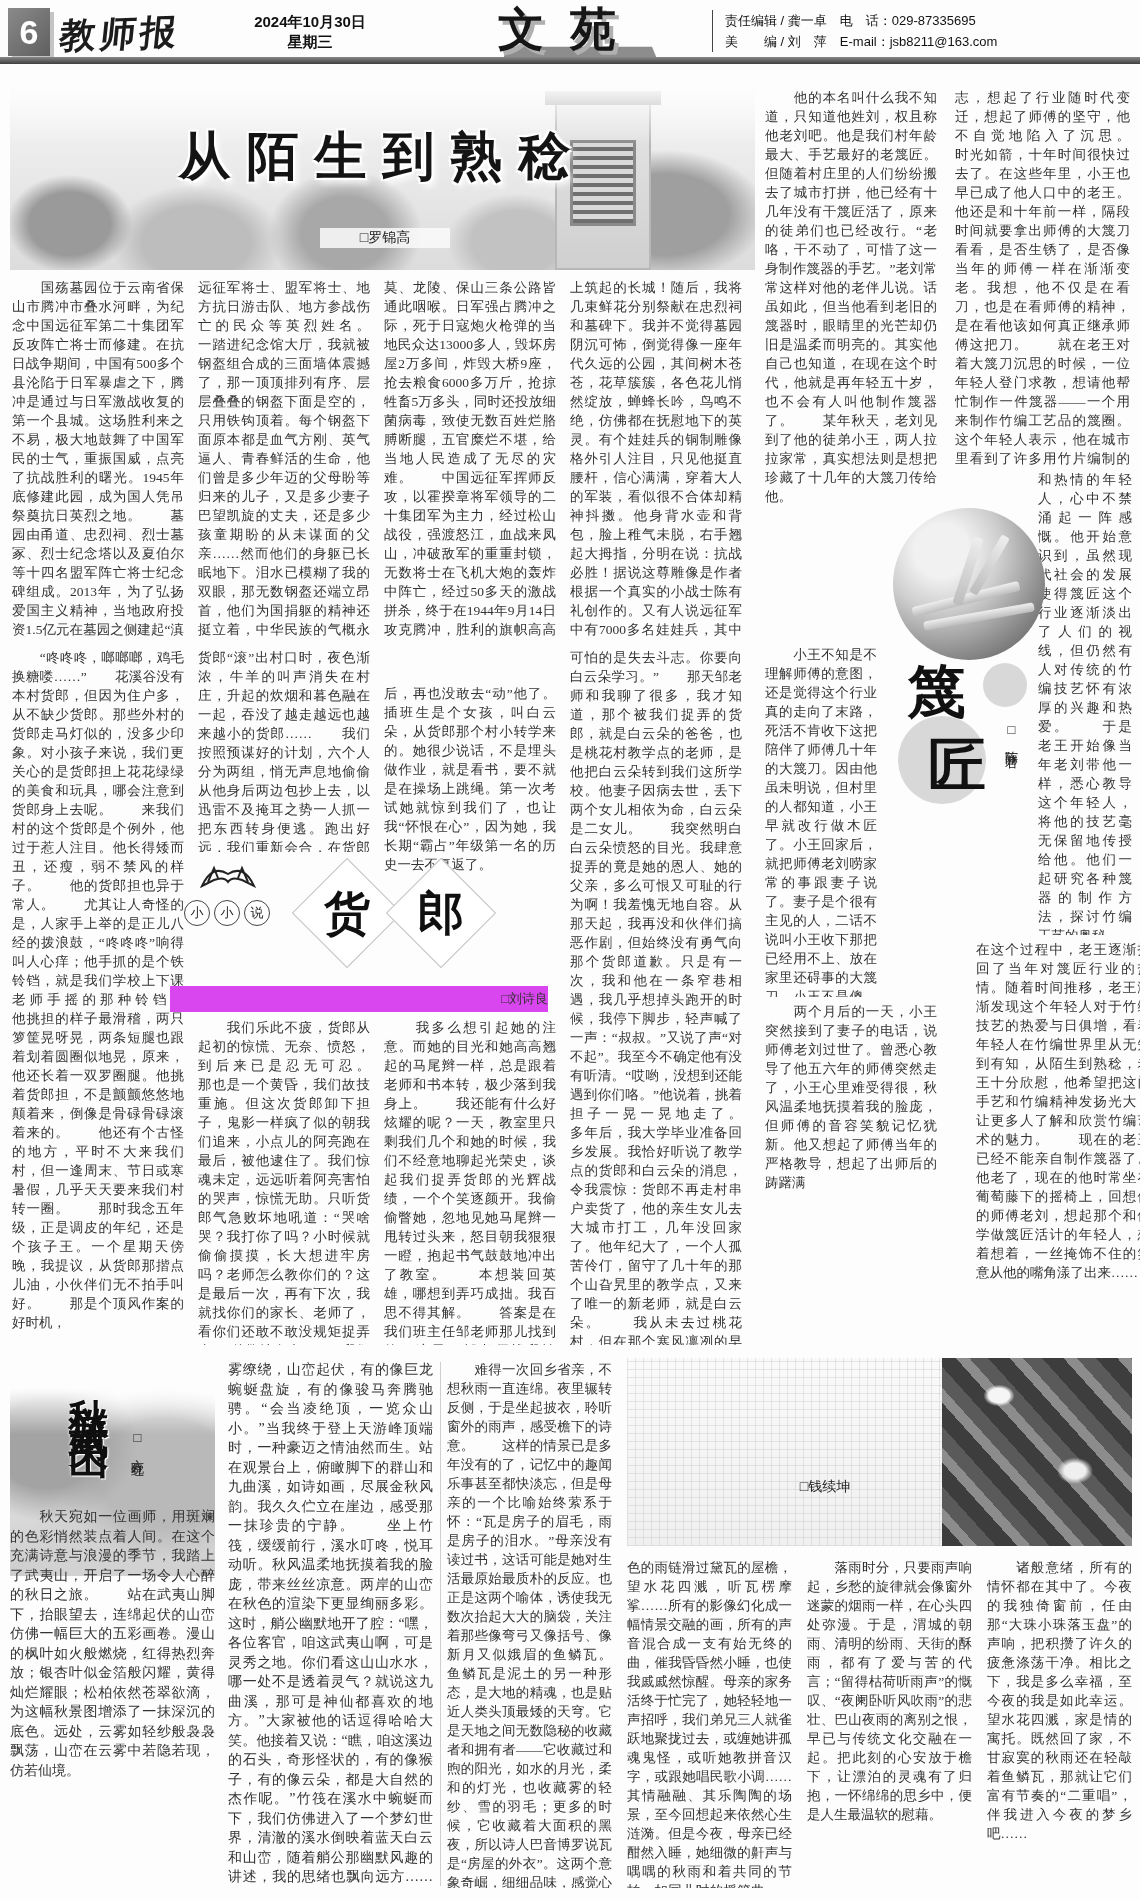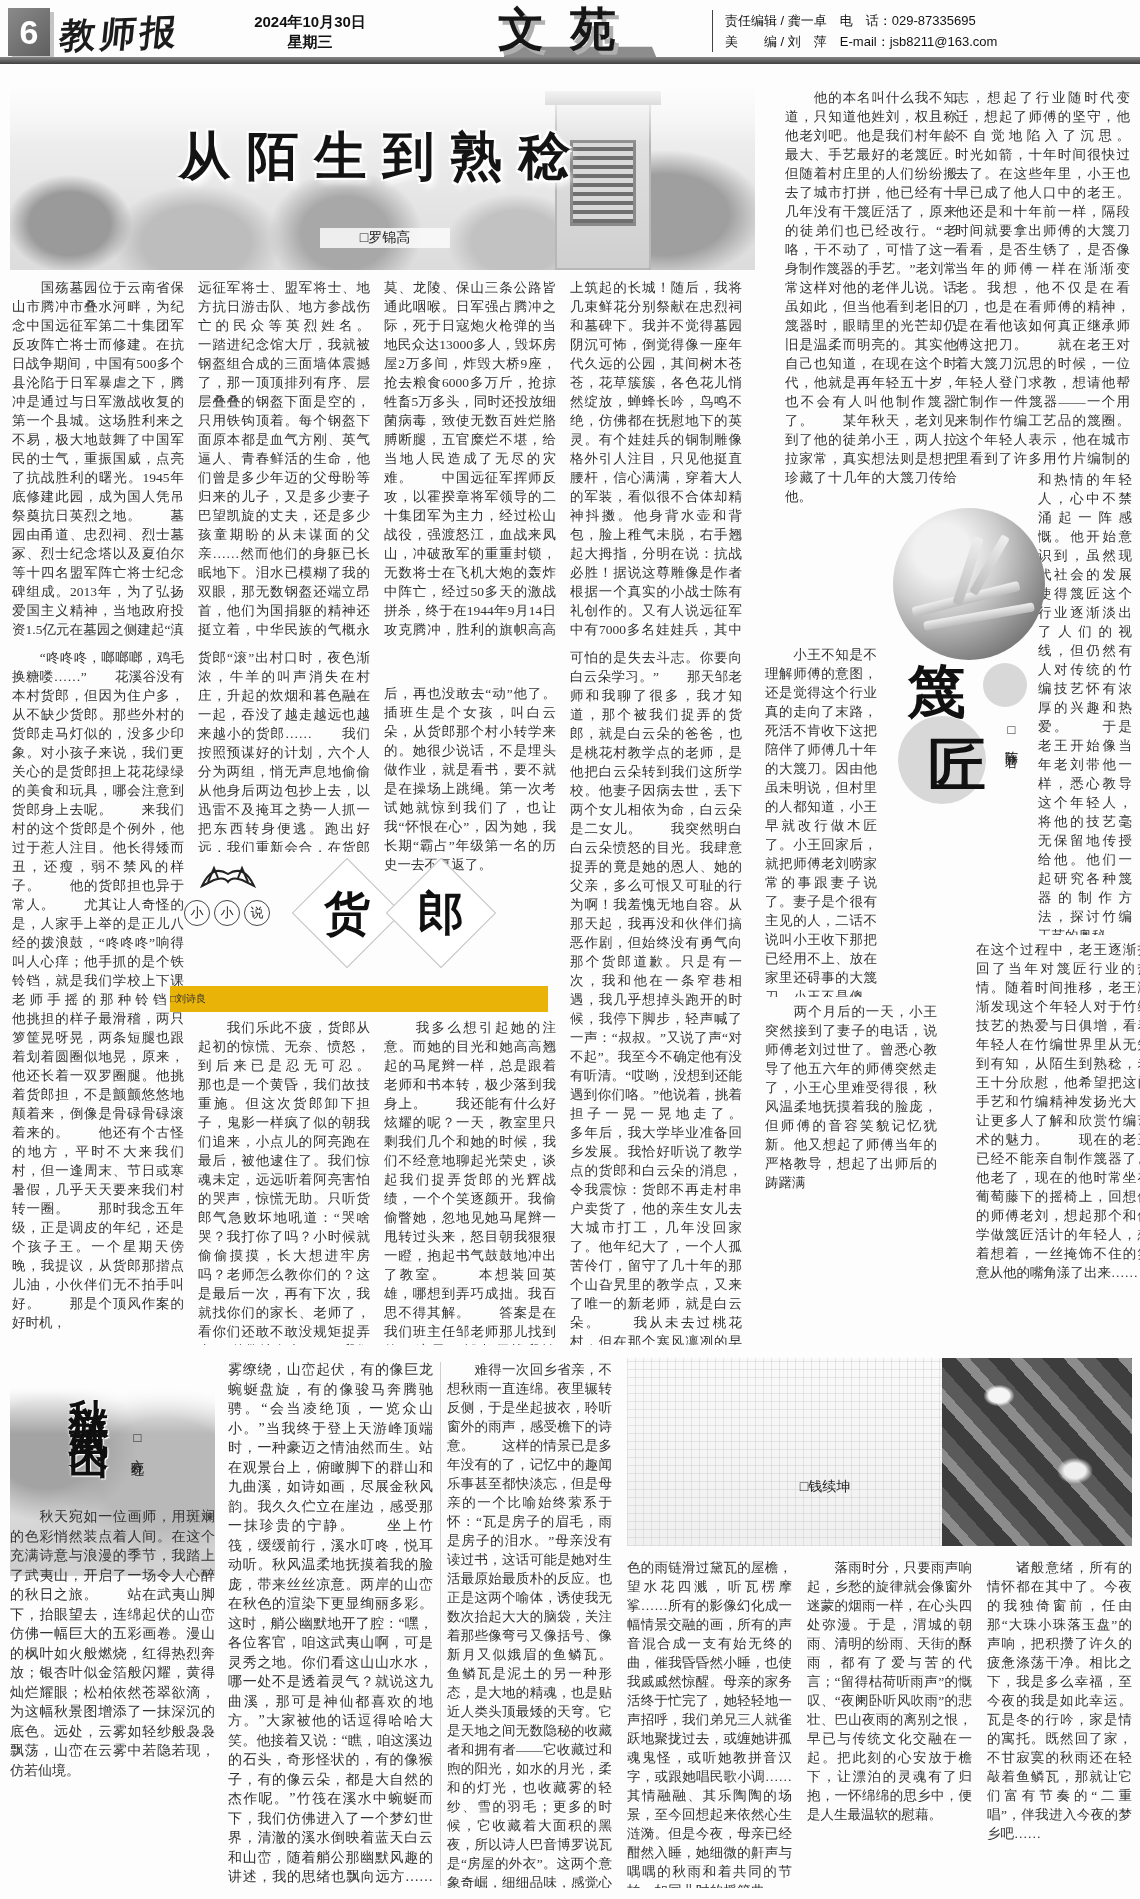--- a/index.html
+++ b/index.html
@@ -45,21 +45,21 @@
      font-size:14px;line-height:20px;color:#222;}
   
   .mj-circle{position:absolute;left:893px;top:508px;width:152px;height:152px;border-radius:50%;overflow:hidden;
     background:radial-gradient(circle at 32% 28%,#f1f1f1 0 18%,#cdcdcd 40%,#8f8f8f 68%,#4e4e4e 100%);}
   .mj-strip{position:absolute;background:linear-gradient(#eee,#bdbdbd);border-radius:3px;}
   .mj-char{position:absolute;font:900 58px/58px "Liberation Sans",sans-serif;color:#111;}
   .mj-dot{position:absolute;border-radius:50%;background:#d8d8d8;}
   .vauthor{position:absolute;writing-mode:vertical-rl;font-size:13px;letter-spacing:3px;color:#222;}
   
   .hl-block{position:absolute;left:170px;top:856px;width:378px;height:156px;}
-  .hl-bar{position:absolute;left:0;top:130px;width:100%;height:26px;background:#eab308;text-align:left;font-size:10px;line-height:26px;color:#333;}
+  .hl-bar{position:absolute;left:0;top:130px;width:100%;height:26px;background:#d946ef;text-align:right;font-size:13px;line-height:26px;color:#333;}
   .mini-circ{position:absolute;width:24px;height:24px;border:1px solid #444;border-radius:50%;
              font:13px/24px "Liberation Sans",sans-serif;text-align:center;color:#222;background:#fff;}
   .diamond{position:absolute;width:76px;height:76px;border:1px solid #c2c2c2;transform:rotate(45deg);background:#fff;}
   .diamond span{position:absolute;left:0;top:0;width:76px;height:76px;transform:rotate(-45deg);
             font:900 46px/76px "Liberation Sans",sans-serif;text-align:center;color:#101010;}
   
   .photo2{position:absolute;left:10px;top:1388px;width:205px;height:188px;overflow:hidden;
     background:
       radial-gradient(130px 110px at 18% 30%,#a3a3a3 0 40%,transparent 70%),
       radial-gradient(150px 120px at 75% 45%,#b9b9b9 0 45%,transparent 72%),
@@ -117,21 +117,21 @@
     </div>
     <div class="headline1">从陌生到熟稔</div>
     <div class="byline1">□罗锦高</div>
     <div class="col" style="left:12px;top:278px;width:172px;height:362px;">　　国殇墓园位于云南省保山市腾冲市叠水河畔，为纪念中国远征军第二十集团军反攻阵亡将士而修建。在抗日战争期间，中国有500多个县沦陷于日军暴虐之下，腾冲是通过与日军激战收复的第一个县城。这场胜利来之不易，极大地鼓舞了中国军民的士气，重振国威，点亮了抗战胜利的曙光。1945年底修建此园，成为国人凭吊祭奠抗日英烈之地。　　墓园由甬道、忠烈祠、烈士墓冢、烈士纪念塔以及夏伯尔等十四名盟军阵亡将士纪念碑组成。2013年，为了弘扬爱国主义精神，当地政府投资1.5亿元在墓园之侧建起“滇西抗战纪念馆”。馆内收藏抗战实物10万余件，展出实物18000件，图片1500多张，并在纪念馆西侧建有4米多高、133米长的中国远征军名录墙，墙上镌刻着116900名参与滇西抗战的中国</div>
     <div class="col" style="left:198px;top:278px;width:172px;height:362px;">远征军将士、盟军将士、地方抗日游击队、地方参战伤亡的民众等英烈姓名。　　一踏进纪念馆大厅，我就被钢盔组合成的三面墙体震撼了，那一顶顶排列有序、层层叠叠的钢盔下面是空的，只用铁钩顶着。每个钢盔下面原本都是血气方刚、英气逼人、青春鲜活的生命，他们曾是多少年迈的父母盼等归来的儿子，又是多少妻子巴望凯旋的丈夫，还是多少孩童期盼的从未谋面的父亲……然而他们的身躯已长眠地下。泪水已模糊了我的双眼，那无数钢盔还端立昂首，他们为国捐躯的精神还挺立着，中华民族的气概永远屹立着！　　腾冲是滇西战略重镇，地形十分险要，处在群山环抱的盆地之中。城东门有龙川江绕城而过，成为天然的防御屏障，南门外是来凤山高地，拱卫城池。同时又处在交通要道，腾冲至八</div>
     <div class="col" style="left:384px;top:278px;width:172px;height:362px;">莫、龙陵、保山三条公路皆通此咽喉。日军强占腾冲之际，死于日寇炮火枪弹的当地民众达13000多人，毁坏房屋2万多间，炸毁大桥9座，抢去粮食6000多万斤，抢掠牲畜5万多头，同时还投放细菌病毒，致使无数百姓烂胳膊断腿，五官糜烂不堪，给当地人民造成了无尽的灾难。　　中国远征军挥师反攻，以霍揆章将军领导的二十集团军为主力，经过松山战役，强渡怒江，血战来凤山，冲破敌军的重重封锁，无数将士在飞机大炮的轰炸中阵亡，经过50多天的激战拼杀，终于在1944年9月14日攻克腾冲，胜利的旗帜高高飘扬在城墙上空。　　我从纪念馆上下两层展厅出来，心情无比沉重，径直往西，来到一百多米长的远征军名录墙下，向十几万英烈深深地鞠了三躬，这不只是英烈墙，更是他们以不屈的躯体和英勇，在大地</div>
     <div class="col" style="left:570px;top:278px;width:172px;height:362px;">上筑起的长城！随后，我将几束鲜花分别祭献在忠烈祠和墓碑下。我并不觉得墓园阴沉可怖，倒觉得像一座年代久远的公园，其间树木苍苍，花草簇簇，各色花儿悄然绽放，蝉蜂长吟，鸟鸣不绝，仿佛都在抚慰地下的英灵。有个娃娃兵的铜制雕像格外引人注目，只见他挺直腰杆，信心满满，穿着大人的军装，看似很不合体却精神抖擞。他身背水壶和背包，脸上稚气未脱，右手翘起大拇指，分明在说：抗战必胜！据说这尊雕像是作者根据一个真实的小战士陈有礼创作的。又有人说远征军中有7000多名娃娃兵，其中年龄最长者15岁，最小者9岁，创作者是依此群体择其典型创作的。不管创作者取材于何种元素，都不失人们对他们的敬仰。被定格在岁月里的雕塑，那只右手和竖起的大拇指，被人们爱抚触摸得光洁发亮，与日月同辉！</div>
   </div>
 
   <div>
-    <div class="col" style="left:765px;top:88px;width:172px;height:552px;margin-left:20px;">　　他的本名叫什么我不知道，只知道他姓刘，权且称他老刘吧。他是我们村年龄最大、手艺最好的老篾匠。但随着村庄里的人们纷纷搬去了城市打拼，他已经有十几年没有干篾匠活了，原来的徒弟们也已经改行。“老咯，干不动了，可惜了这一身制作篾器的手艺。”老刘常常这样对他的老伴儿说。话虽如此，但当他看到老旧的篾器时，眼睛里的光芒却仍旧是温柔而明亮的。其实他自己也知道，在现在这个时代，他就是再年轻五十岁，也不会有人叫他制作篾器了。　　某年秋天，老刘见到了他的徒弟小王，两人拉拉家常，真实想法则是想把珍藏了十几年的大篾刀传给他。</div>
+    <div class="col" style="left:765px;top:88px;width:172px;height:552px;">　　他的本名叫什么我不知道，只知道他姓刘，权且称他老刘吧。他是我们村年龄最大、手艺最好的老篾匠。但随着村庄里的人们纷纷搬去了城市打拼，他已经有十几年没有干篾匠活了，原来的徒弟们也已经改行。“老咯，干不动了，可惜了这一身制作篾器的手艺。”老刘常常这样对他的老伴儿说。话虽如此，但当他看到老旧的篾器时，眼睛里的光芒却仍旧是温柔而明亮的。其实他自己也知道，在现在这个时代，他就是再年轻五十岁，也不会有人叫他制作篾器了。　　某年秋天，老刘见到了他的徒弟小王，两人拉拉家常，真实想法则是想把珍藏了十几年的大篾刀传给他。</div>
     <div class="col" style="left:765px;top:645px;width:112px;height:352px;">　　小王不知是不理解师傅的意图，还是觉得这个行业真的走向了末路，死活不肯收下这把陪伴了师傅几十年的大篾刀。因由他虽未明说，但村里的人都知道，小王早就改行做木匠了。小王回家后，就把师傅老刘唠家常的事跟妻子说了。妻子是个很有主见的人，二话不说叫小王收下那把已经用不上、放在家里还碍事的大篾刀。小王不是傻，一日为师……</div>
     <div class="col" style="left:765px;top:1002px;width:172px;height:343px;">　　两个月后的一天，小王突然接到了妻子的电话，说师傅老刘过世了。曾悉心教导了他五六年的师傅突然走了，小王心里难受得很，秋风温柔地抚摸着我的脸庞，但师傅的音容笑貌记忆犹新。他又想起了师傅当年的严格教导，想起了出师后的踌躇满</div>
     <div class="col" style="left:955px;top:88px;width:175px;height:378px;">志，想起了行业随时代变迁，想起了师傅的坚守，他不自觉地陷入了沉思。　　时光如箭，十年时间很快过去了。在这些年里，小王也早已成了他人口中的老王。他还是和十年前一样，隔段时间就要拿出师傅的大篾刀看看，是否生锈了，是否像当年的师傅一样在渐渐变老。我想，他不仅是在看刀，也是在看师傅的精神，是在看他该如何真正继承师傅这把刀。　　就在老王对着大篾刀沉思的时候，一位年轻人登门求教，想请他帮忙制作一件篾器——一个用来制作竹编工艺品的篾圈。这个年轻人表示，他在城市里看到了许多用竹片编制的工艺品，觉得非常有趣和特别，希望自己也能尝试制作。　　老王看着这个充满好奇</div>
     <div class="col" style="left:1038px;top:470px;width:94px;height:465px;">和热情的年轻人，心中不禁涌起一阵感慨。他开始意识到，虽然现代社会的发展使得篾匠这个行业逐渐淡出了人们的视线，但仍然有人对传统的竹编技艺怀有浓厚的兴趣和热爱。　　于是老王开始像当年老刘带他一样，悉心教导这个年轻人，将他的技艺毫无保留地传授给他。他们一起研究各种篾器的制作方法，探讨竹编工艺的奥秘。</div>
     <div class="col" style="left:955px;top:940px;width:175px;height:405px;margin-left:21px;">在这个过程中，老王逐渐找回了当年对篾匠行业的热情。随着时间推移，老王渐渐发现这个年轻人对于竹编技艺的热爱与日俱增，看着年轻人在竹编世界里从无知到有知，从陌生到熟稔，老王十分欣慰，他希望把这门手艺和竹编精神发扬光大，让更多人了解和欣赏竹编艺术的魅力。　　现在的老王已经不能亲自制作篾器了。他老了，现在的他时常坐在葡萄藤下的摇椅上，回想他的师傅老刘，想起那个和他学做篾匠活计的年轻人，想着想着，一丝掩饰不住的笑意从他的嘴角漾了出来……</div>
     <div class="mj-dot" style="left:983px;top:663px;width:44px;height:44px;"></div>
     <div class="mj-dot" style="left:898px;top:716px;width:88px;height:88px;"></div>
     <div class="mj-circle">
       <div class="mj-strip" style="left:18px;top:86px;width:110px;height:10px;transform:rotate(-14deg);"></div>
       <div class="mj-strip" style="left:30px;top:104px;width:112px;height:9px;transform:rotate(-10deg);"></div>
@@ -182,16 +182,16 @@
   <div class="vrule" style="left:440px;top:1362px;height:524px;"></div>
 
   <div>
     <div class="col" style="left:447px;top:1360px;width:165px;height:528px;">　　难得一次回乡省亲，不想秋雨一直连绵。夜里辗转反侧，于是坐起披衣，聆听窗外的雨声，感受檐下的诗意。　　这样的情景已是多年没有的了，记忆中的趣闻乐事甚至都快淡忘，但是母亲的一个比喻始终萦系于怀：“瓦是房子的眉毛，雨是房子的泪水。”母亲没有读过书，这话可能是她对生活最原始最质朴的反应。也正是这两个喻体，诱使我无数次抬起大大的脑袋，关注着那些像弯弓又像括号、像新月又似娥眉的鱼鳞瓦。　　鱼鳞瓦是泥土的另一种形态，是大地的精魂，也是贴近人类头顶最矮的天穹。它是天地之间无数隐秘的收藏者和拥有者——它收藏过和煦的阳光，如水的月光，柔和的灯光，也收藏雾的轻纱、雪的羽毛；更多的时候，它收藏着大面积的黑夜，所以诗人巴音博罗说瓦是“房屋的外衣”。这两个意象奇崛，细细品味，感觉心头氤氲着绵绵乡愁，挥之不去。　　我从小就在老屋里长大，梅雨季节总喜欢趴在矮小的窗棂，看银</div>
     <div class="banner">
       <div class="tiles"></div>
       <div class="byline2">□钱续坤</div>
     </div>
     <div class="col" style="left:627px;top:1558px;width:165px;height:330px;">色的雨链滑过黛瓦的屋檐，望水花四溅，听瓦楞摩挲……所有的影像幻化成一幅情景交融的画，所有的声音混合成一支有始无终的曲，催我昏昏然小睡，也使我戚戚然惊醒。母亲的家务活终于忙完了，她轻轻地一声招呼，我们弟兄三人就雀跃地聚拢过去，或缠她讲孤魂鬼怪，或听她教拼音汉字，或跟她唱民歌小调……其情融融、其乐陶陶的场景，至今回想起来依然心生涟漪。但是今夜，母亲已经酣然入睡，她细微的鼾声与喁喁的秋雨和着共同的节拍，如同儿时的摇篮曲，一声声叩击着我的心扉。</div>
     <div class="col" style="left:807px;top:1558px;width:165px;height:330px;">　　落雨时分，只要雨声响起，乡愁的旋律就会像窗外迷蒙的烟雨一样，在心头四处弥漫。于是，渭城的朝雨、清明的纷雨、天街的酥雨，都有了爱与苦的代言；“留得枯荷听雨声”的慨叹、“夜阑卧听风吹雨”的悲壮、巴山夜雨的离别之恨，早已与传统文化交融在一起。把此刻的心安放于檐下，让漂泊的灵魂有了归抱，一怀绵绵的思乡中，便是人生最温软的慰藉。</div>
-    <div class="col" style="left:987px;top:1558px;width:145px;height:330px;">　　诸般意绪，所有的情怀都在其中了。今夜的我独倚窗前，任由那“大珠小珠落玉盘”的声响，把积攒了许久的疲惫涤荡干净。相比之下，我是多么幸福，至今夜的我是如此幸运。　　瓦是冬的行吟，家是情的寓托。既然回了家，不甘寂寞的秋雨还在轻敲着鱼鳞瓦，那就让它们富有节奏的“二重唱”，伴我进入今夜的梦乡吧……</div>
+    <div class="col" style="left:987px;top:1558px;width:145px;height:330px;">　　诸般意绪，所有的情怀都在其中了。今夜的我独倚窗前，任由那“大珠小珠落玉盘”的声响，把积攒了许久的疲惫涤荡干净。相比之下，我是多么幸福，至今夜的我是如此幸运。　　望水花四溅，家是情的寓托。既然回了家，不甘寂寞的秋雨还在轻敲着鱼鳞瓦，那就让它们富有节奏的“二重唱”，伴我进入今夜的梦乡吧……</div>
   </div>
 
 </div>
 
 </body></html>

